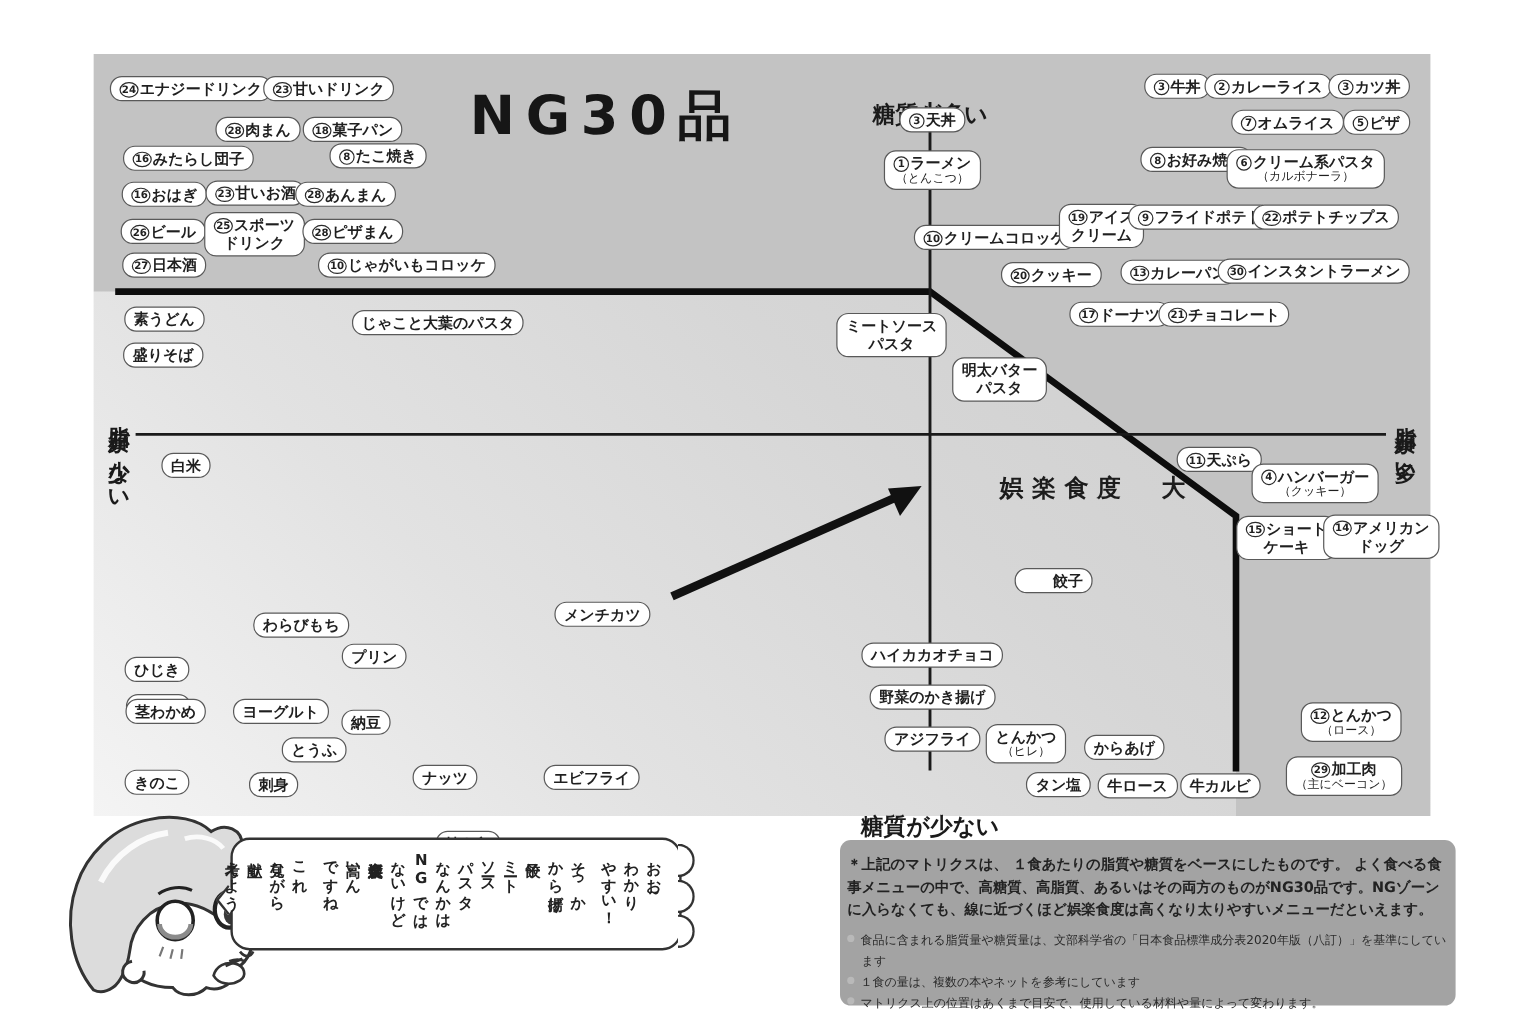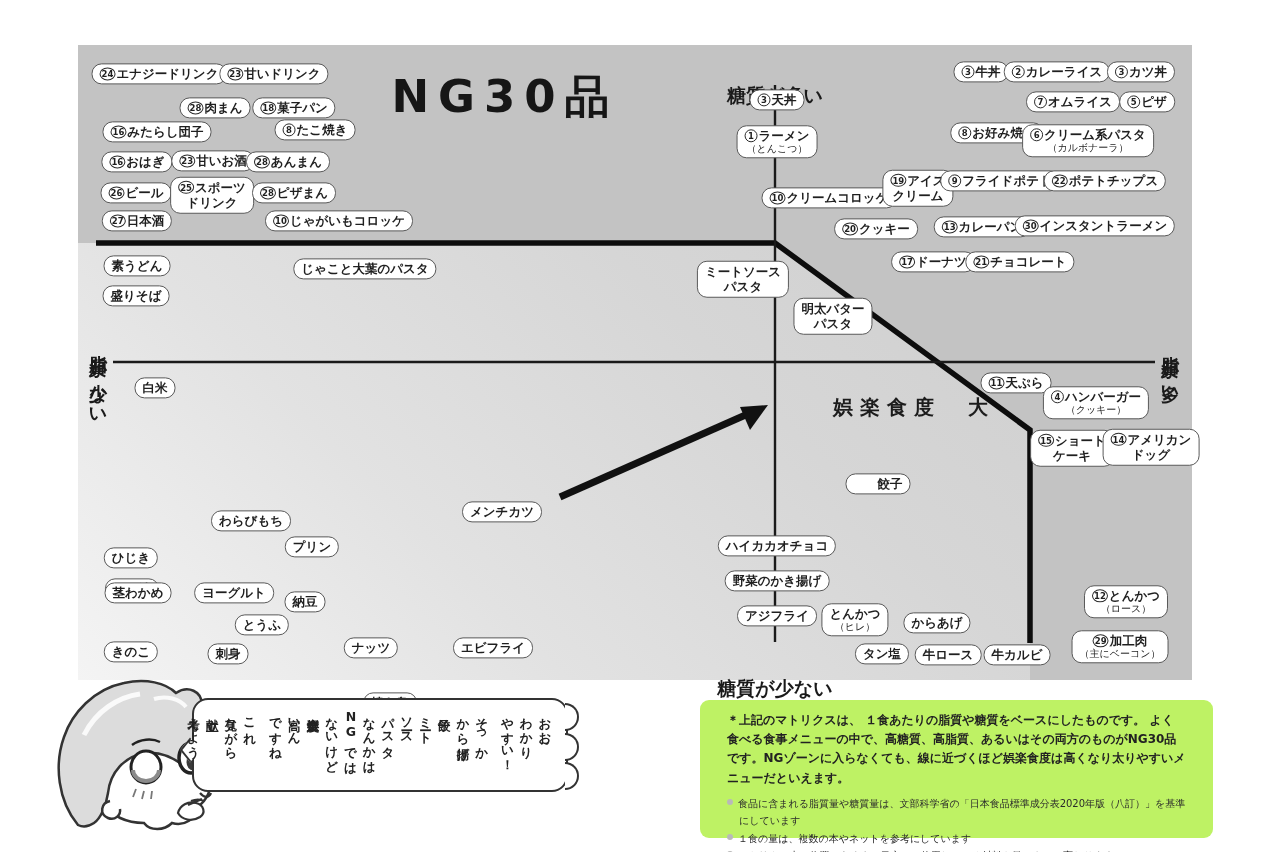--- a/index.html
+++ b/index.html
@@ -37,22 +37,22 @@
           background:#fff;border-left:2px solid #333;border-bottom:2px solid #333;
           transform:rotate(45deg) skew(6deg,6deg);}
   .bump{position:absolute;width:12px;height:24px;background:#fff;border:2px solid #333;
         border-left:none;border-radius:0 14px 14px 0;right:-13px;}
   .bump.b1{top:3px;} .bump.b2{top:33px;} .bump.b3{top:62px;}
   .speech{position:absolute;inset:0;padding:9px 12px;writing-mode:vertical-rl;
           text-orientation:mixed;font-size:12.5px;font-weight:700;color:#222;line-height:1.5;}
   .phrase{margin-block-end:7px;}
   .speech .col{display:block;}
   .speech .col.lat{text-orientation:upright;}
-  .notes{position:absolute;left:700px;top:700px;width:513px;height:138px;background:#bef264;
-         border-radius:9px;padding:11px 27px;box-sizing:border-box;color:#222;}
+  .notes{position:absolute;left:700px;top:700px;width:513px;height:138px;background:#a3a3a3;
+         border-radius:9px;padding:11px 6px;box-sizing:border-box;color:#222;}
   .notes .main{font-size:12px;font-weight:700;line-height:1.6;margin-bottom:7px;}
   .notes .bullet{font-size:10px;font-weight:500;line-height:1.75;color:#2a2a2a;
          padding-left:12px;text-indent:-12px;}
   .notes .mark{display:inline-block;width:6px;height:6px;border-radius:50%;
          background:#b9b9b9;margin-right:5px;vertical-align:2px;text-indent:0;}
 </style>
 </head>
 <body>
 
 <div class="page">

